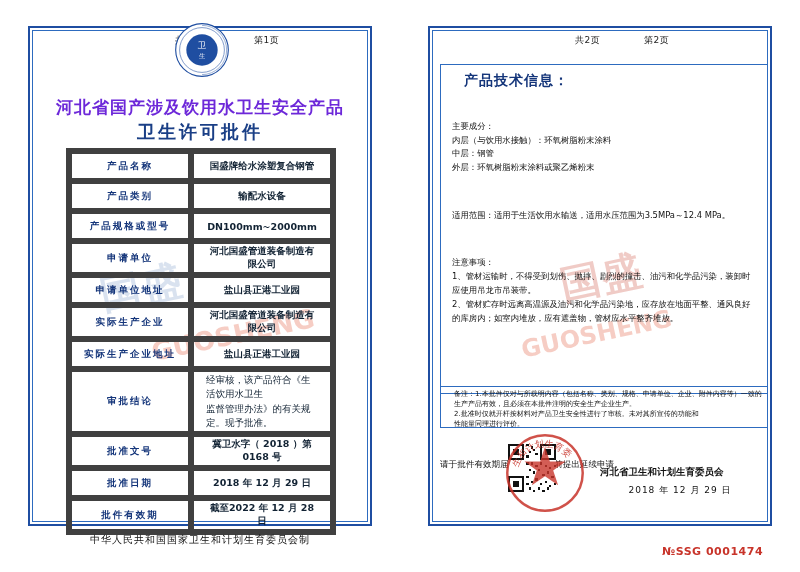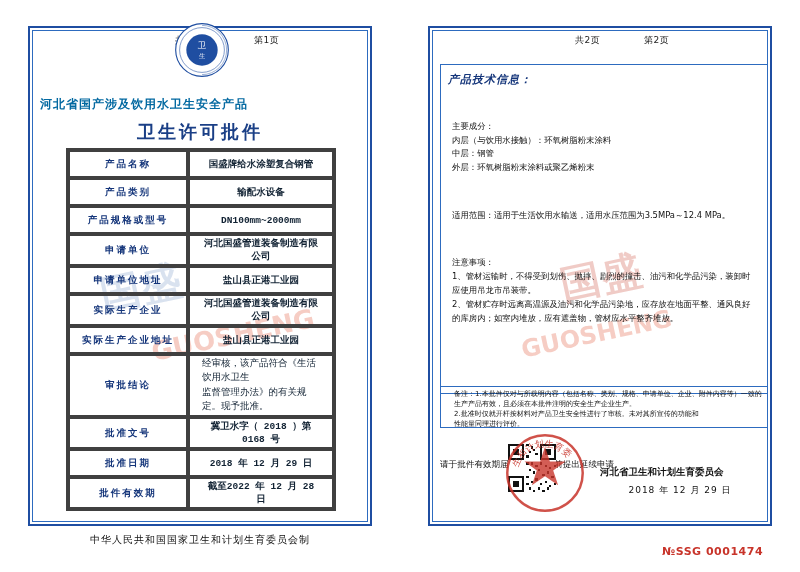--- a/index.html
+++ b/index.html
@@ -39,42 +39,41 @@
   .hdr-left-1{left:175px;top:34px;}
   .hdr-left-2{left:244px;top:34px;margin-left:10px;}
 
   .emblem{
     position:absolute;left:174px;top:22px;width:56px;height:56px;
   }
   .emblem svg{display:block;}
 
   .title-cn{
     position:absolute;left:40px;top:96px;width:320px;
-    text-align:left;font-size:12px;font-weight:bold;color:#0369a1;
+    text-align:center;font-size:17px;font-weight:bold;color:#6d28d9;
     letter-spacing:1px;
   }
   .title-cn2{
     position:absolute;left:40px;top:120px;width:320px;
     text-align:center;font-size:18px;font-weight:bold;color:#1a3f86;
     letter-spacing:3px;
   }
 
   table.main{
     position:absolute;left:66px;top:148px;
     width:270px;
     border-collapse:collapse;
     font-size:9.5px;
     color:#111;
   }
   table.main td{
-    border:4px solid #404040;
+    border:6px solid #404040;
     height:22px;
     padding:1px 12px;
     vertical-align:middle;
-    font-family:Liberation Mono, monospace;
   }
   td.lbl{
     width:86px;
     text-align:center;
     letter-spacing:2px;
     font-weight:bold;
     color:#14357a;
     white-space:nowrap;
   }
   td.val{
@@ -117,22 +116,22 @@
   #right-page{position:absolute;left:400px;top:0;width:400px;height:572px;}
   #right-page .cert-outer{left:28px;top:26px;width:344px;height:500px;}
   #right-page .cert-inner{left:32px;top:30px;width:336px;height:492px;}
 
   .tech-box{
     position:absolute;left:440px;top:64px;width:328px;height:330px;
     border:1px solid #2d6bbf;box-sizing:border-box;
     background:transparent;
   }
   .tech-title{
-    position:absolute;left:448px;top:72px;
-    font-size:11px;font-weight:bold;color:#14357a;letter-spacing:1px;font-style:italic;
+    position:absolute;left:464px;top:72px;
+    font-size:14px;font-weight:bold;color:#14357a;letter-spacing:1px;
   }
   .tech-body{
     position:absolute;left:452px;top:92px;width:306px;
     font-size:8.4px;line-height:1.65;color:#111;
     white-space:pre-wrap;
   }
   .tech-block{margin-bottom:6px;}
   .remark-box{
     position:absolute;left:440px;top:386px;width:328px;height:42px;
     border:1px solid #2d6bbf;box-sizing:border-box;

